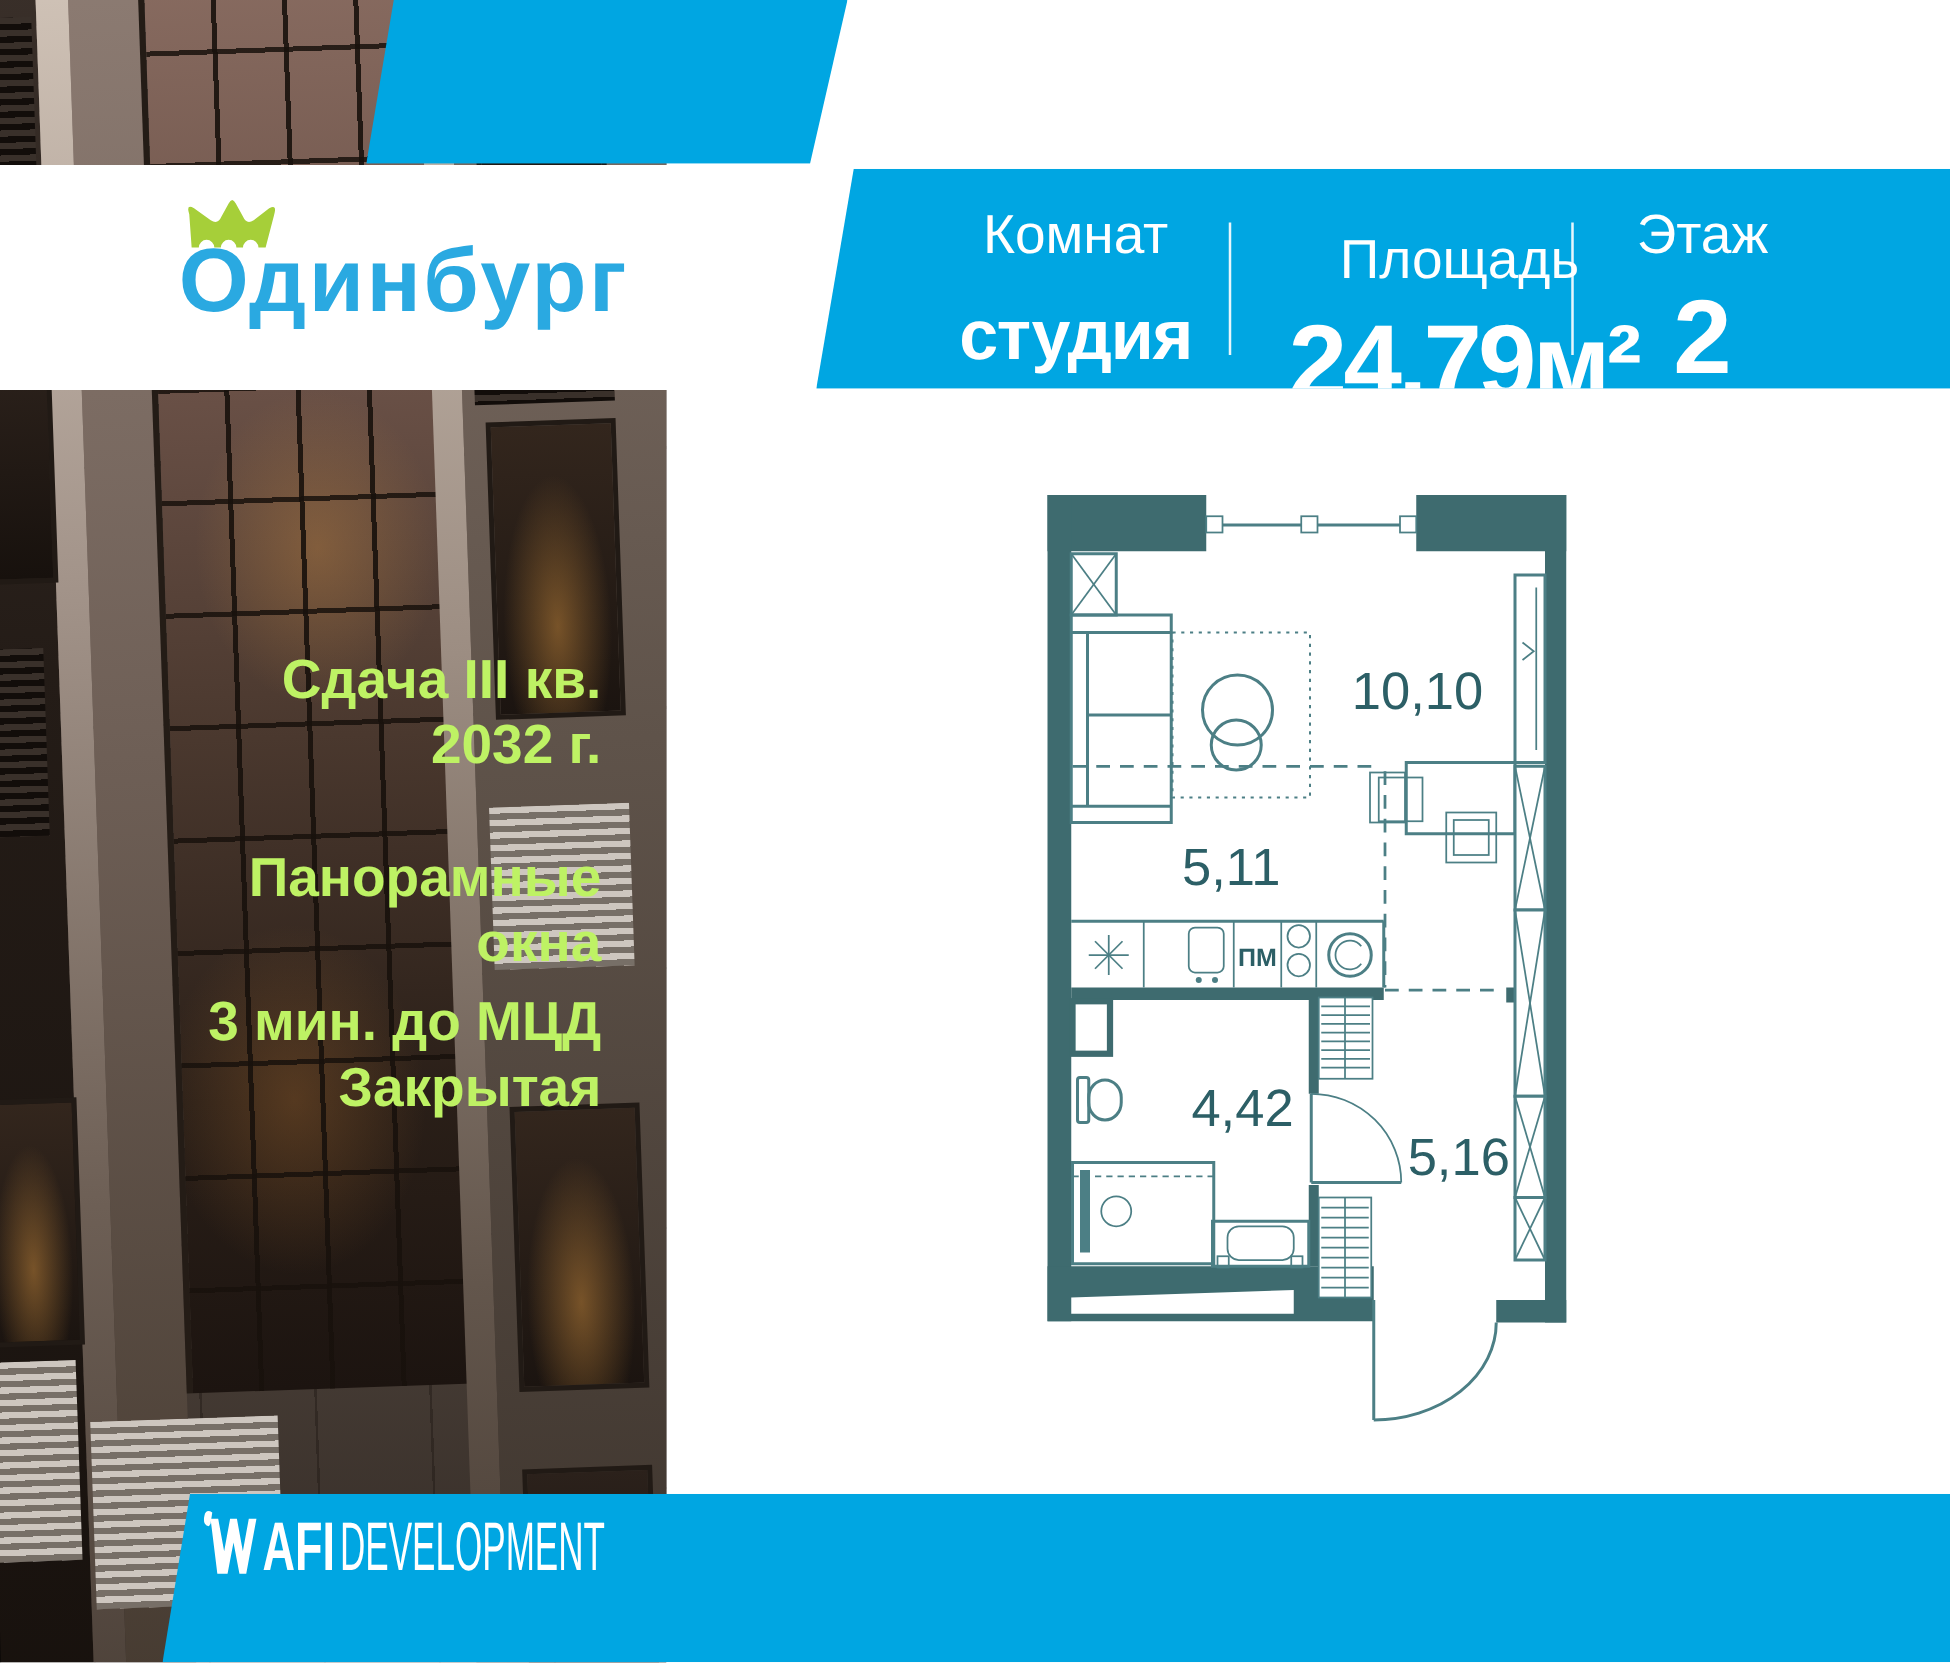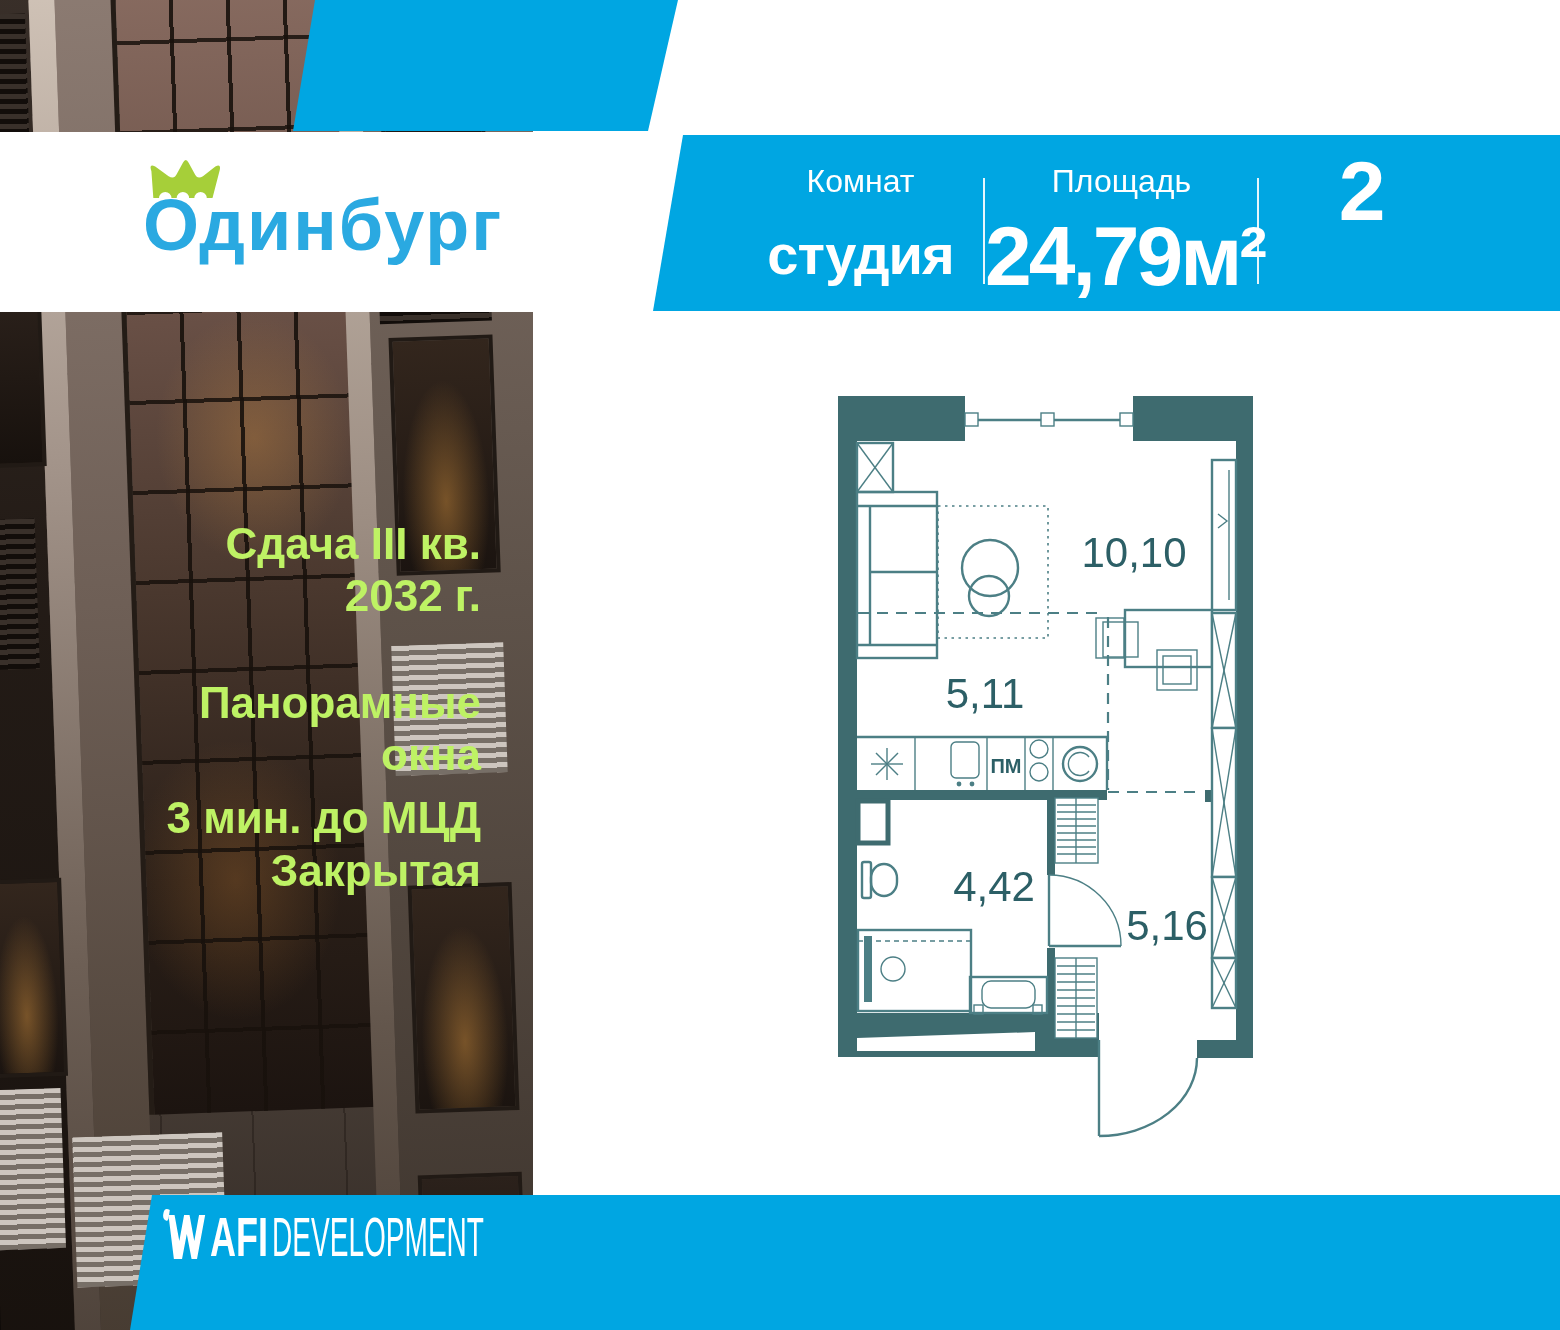--- a/index.html
+++ b/index.html
@@ -61,25 +61,25 @@
   
   .blue-top{position:absolute;left:0;top:0;width:690px;height:131px;background:var(--c-blue);z-index:4;
             -webkit-clip-path:polygon(315px 0,678px 0,648px 131px,293px 131px);
             clip-path:polygon(315px 0,678px 0,648px 131px,293px 131px);}
 
   
   .banner-info{position:absolute;left:0;top:135px;width:1560px;height:176px;background:var(--c-blue);z-index:6;
                -webkit-clip-path:polygon(683px 0,1560px 0,1560px 176px,653px 176px);
                clip-path:polygon(683px 0,1560px 0,1560px 176px,653px 176px);}
   .col{position:absolute;top:0;height:176px;color:#fff;text-align:center;}
-  .col .lbl{display:block;margin-top:28px;font-size:32px;font-weight:400;}
+  .col .lbl{display:block;margin-top:28px;font-size:44px;font-weight:400;}
   .col .val{display:block;font-weight:700;white-space:nowrap;}
   .col-rooms{left:738px;width:245px;}
   .col-rooms .val{margin-top:22px;font-size:56px;letter-spacing:-1px;}
-  .col-area{left:985px;width:273px;}
+  .col-area{left:1031px;width:273px;margin-top:20px;}
   .col-area .val{margin-top:8px;font-size:84px;letter-spacing:-3px;}
   .col-floor{left:1262px;width:200px;}
   .col-floor .val{margin-top:8px;font-size:84px;}
   .divider{position:absolute;top:43px;width:2px;height:106px;background:rgba(255,255,255,.9);}
   .div1{left:983px;} .div2{left:1257px;}
 
   
   .plan{position:absolute;left:830px;top:390px;width:440px;height:760px;z-index:3;}
   .wall{fill:var(--c-wall);stroke:none;}
   .furn{fill:none;stroke:var(--c-line);stroke-width:2.4;}
@@ -164,20 +164,21 @@
       <span class="lbl">Комнат</span>
       <span class="val">студия</span>
     </div>
     <div class="divider div1"></div>
     <div class="col col-area">
       <span class="lbl">Площадь</span>
       <span class="val">24,79м²</span>
     </div>
     <div class="divider div2"></div>
     <div class="col col-floor">
+      <span class="lbl">Этаж</span>
       <span class="val">2</span>
     </div>
   </div>
 
   <svg class="plan" viewBox="830 390 440 760">
 
     <g>
       <rect class="wall" x="838" y="396" width="127" height="45"></rect>
       <rect class="wall" x="1133" y="396" width="120" height="45"></rect>
       <rect class="wall" x="838" y="396" width="19" height="661"></rect>

